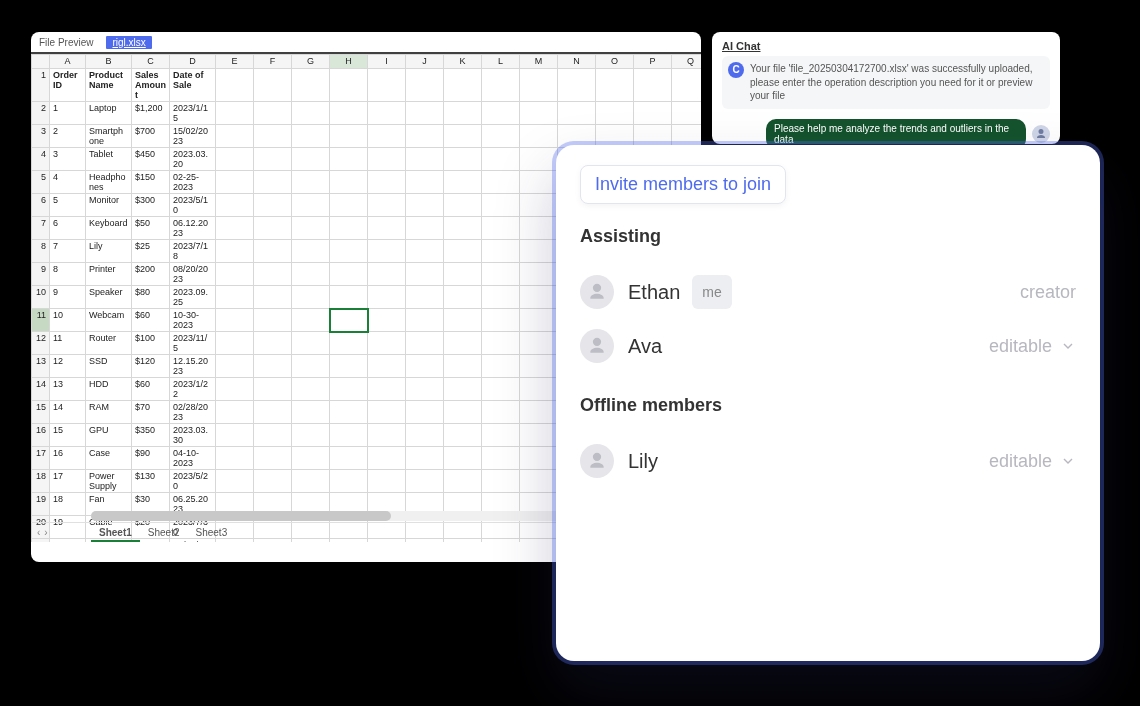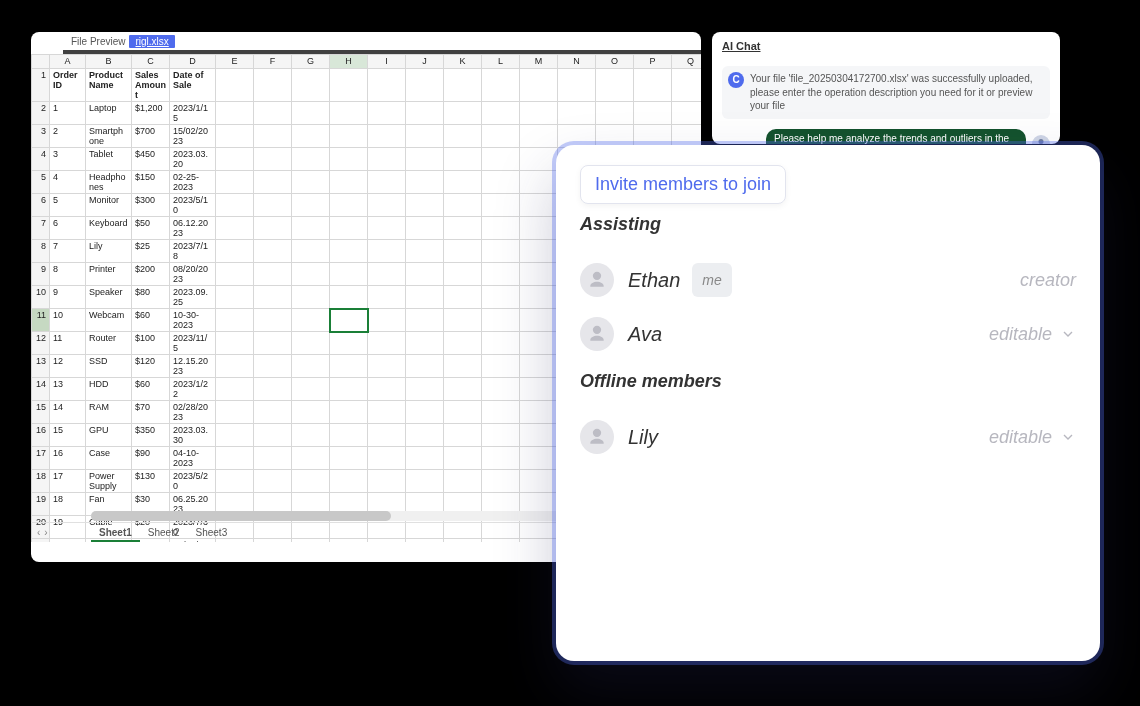--- a/index.html
+++ b/index.html
@@ -10,23 +10,23 @@
     position: absolute;
     left: 31px; top: 32px;
     width: 670px; height: 530px;
     background: #fff;
     border-radius: 8px;
     overflow: hidden;
     font-size: 10px;
   }
   .preview-header {
     height: 22px;
-    border-bottom: 4px solid #404040;
+    border-bottom: 2px solid #404040;
     display:flex; align-items:center;
-    padding: 0 8px; gap: 4px; margin-left: 32px;
+    padding: 0 8px; gap: 13px;
   }
   .preview-header .label { color:#555; font-size:10px; }
   .file-chip {
     background:#4f6bed; color:#fff; font-size:10px;
     padding: 1px 6px; border-radius: 1px; text-decoration: underline;
   }
 
   .sheet-wrap { position:relative; height: 488px; overflow:hidden; }
   table.sheet { border-collapse: collapse; width: 670px; table-layout: fixed; }
   table.sheet th, table.sheet td {
@@ -71,21 +71,21 @@
 
   
   .chat-panel {
     position:absolute;
     left: 712px; top: 32px;
     width: 348px; height: 112px;
     background:#fff; border-radius:8px;
     padding: 8px 10px;
     overflow:hidden;
   }
-  .chat-panel .title { font-size:11px; font-weight:600; color:#333; margin-bottom:14px;text-decoration:underline; }
+  .chat-panel .title { font-size:11px; font-weight:600; color:#333; margin-bottom:4px;text-decoration:underline; }
   .chat-sys {
     display:flex; gap:6px;
     background:#f5f6f8; border-radius:6px;
     padding:6px; font-size:10px; color:#555; line-height:1.35;
   }
   .chat-sys .bot-avatar {
     width:16px; height:16px; border-radius:50%;
     background:#4f6bed; color:#fff; font-size:10px; font-weight:700;
     display:flex; align-items:center; justify-content:center; flex:0 0 16px;
   }
@@ -124,23 +124,22 @@
   .invite-btn {
     display:inline-block;
     background:#fff; color:#4f6bed;
     font-size:18px;
     padding: 8px 14px;
     border:1px solid #e2e4ee;
     border-radius:8px;
     box-shadow: 0 2px 6px rgba(0,0,0,0.05);
   }
   .section {
-    margin-top: 10px;
+    margin-top: 22px;
     background:#fff;
-    font-style:italic;
   }
   .section h3 { font-size:18px; font-weight:700; color:#333; margin-bottom: 18px; }
   .member-row {
     display:flex; align-items:center;
     padding: 10px 0;
   }
   .member-row .avatar {
     width:34px; height:34px; border-radius:50%;
     background:#e6e6ea;
     display:flex; align-items:center; justify-content:center;

